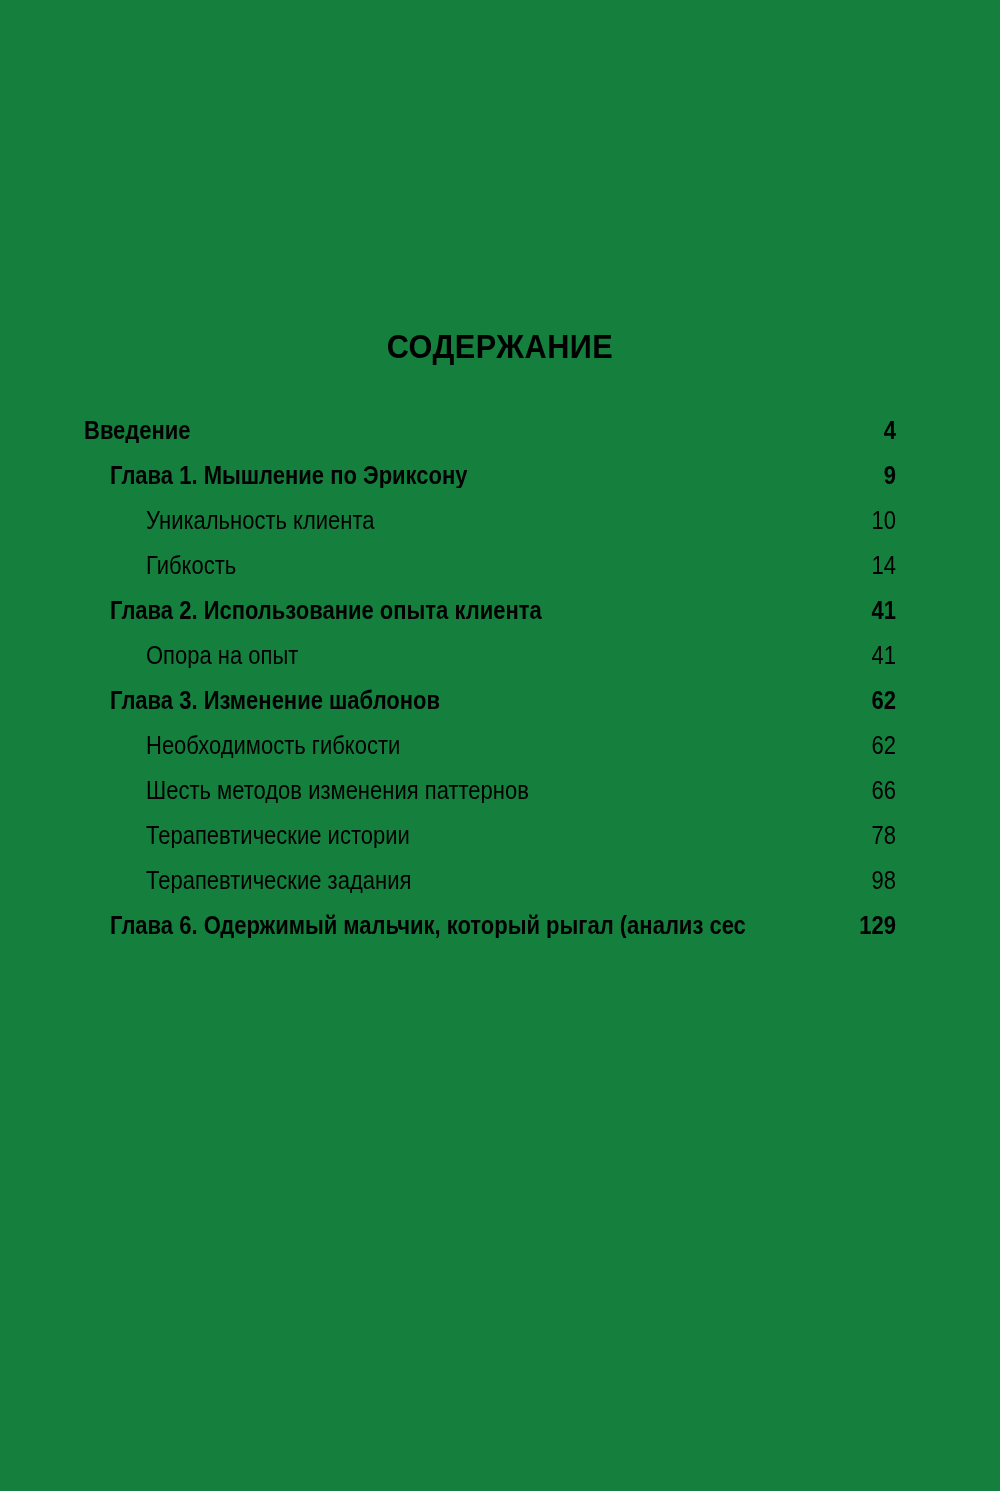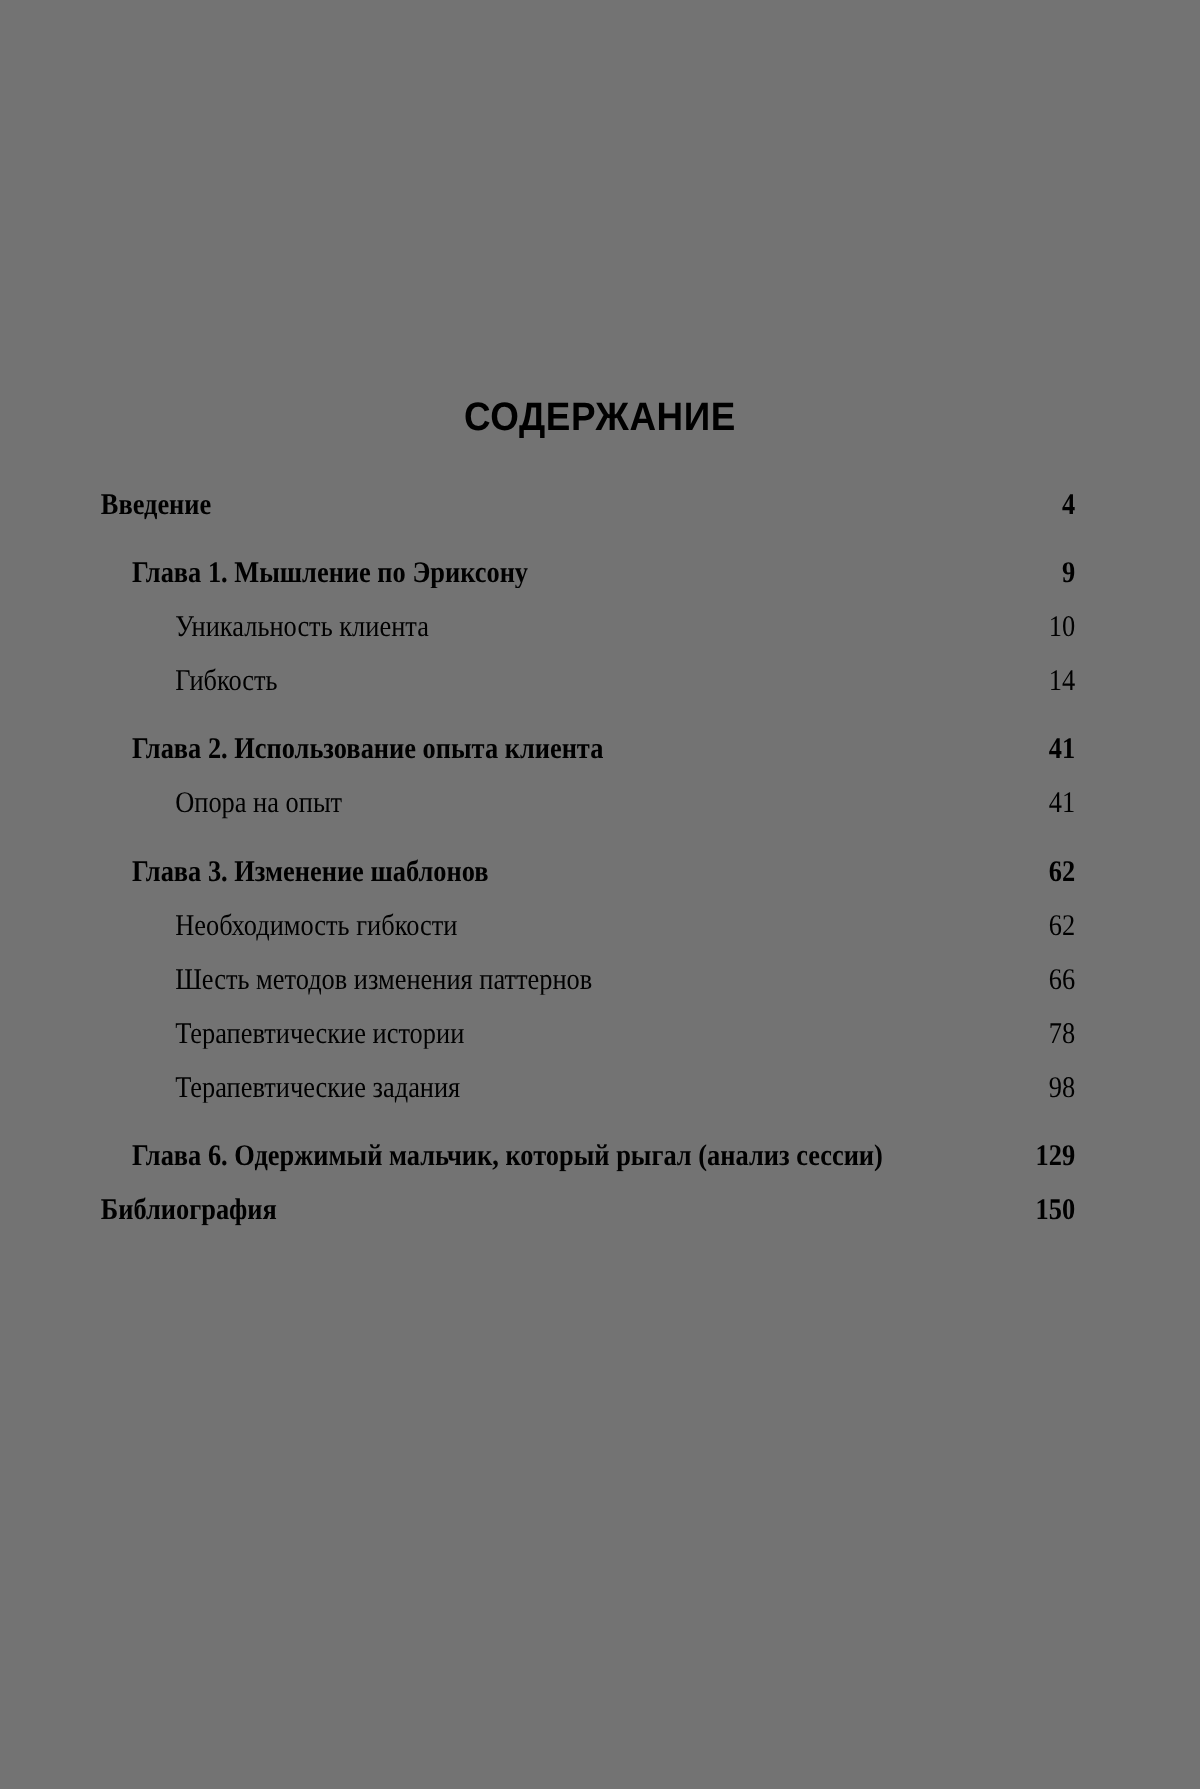--- a/index.html
+++ b/index.html
@@ -5,21 +5,21 @@
   html, body {
     margin: 0;
     padding: 0;
     background: #ffffff;
   }
 
   .page {
     position: relative;
     width: 1000px;
     height: 1491px;
-    background: #737373;
+    background: #15803d;
     overflow: hidden;
     font-family: "Liberation Sans", "DejaVu Sans", sans-serif;
     color: #000000;
   }
 
   .toc-title {
     position: absolute;
     left: 0;
     right: 0;
     top: 330px;
@@ -34,24 +34,23 @@
 
   .toc-list {
     position: absolute;
     left: 84px;
     top: 398px;
     width: 812px;
   }
 
   .toc-row {
     display: flex;
-    align-items: center;
+    align-items: flex-end;
     height: 45px;
     white-space: nowrap;
-    font-family: Liberation Serif, serif;
   }
 
   .toc-label {
     flex: 0 1 auto;
     font-size: 25px;
     line-height: 1;
     transform: scaleX(0.88);
     transform-origin: left center;
     overflow: hidden;
     text-overflow: clip;
@@ -86,21 +85,21 @@
     min-width: 42px;
     transform: scaleX(0.88);
     transform-origin: right center;
   }
 
   
   .lvl-0 { padding-left: 0px; }
   .lvl-0 .toc-label, .lvl-0 .toc-page { font-weight: bold; }
 
   
-  .lvl-1 { padding-left: 26px; margin-top: 12px; }
+  .lvl-1 { padding-left: 26px; }
   .lvl-1 .toc-label, .lvl-1 .toc-page { font-weight: bold; }
 
   
   .lvl-2 { padding-left: 62px; }
   .lvl-2 .toc-label, .lvl-2 .toc-page { font-weight: normal; }
 </style>
 </head>
 <body>
 
 <div class="page">
@@ -161,20 +160,15 @@
       <div class="toc-row lvl-2">
         <span class="toc-label">Терапевтические задания</span>
         <span class="toc-leader"></span>
         <span class="toc-page">98</span>
       </div>
       <div class="toc-row lvl-1">
         <span class="toc-label">Глава 6. Одержимый мальчик, который рыгал (анализ сессии)</span>
         <span class="toc-leader"></span>
         <span class="toc-page">129</span>
       </div>
-      <div class="toc-row lvl-0">
-        <span class="toc-label">Библиография</span>
-        <span class="toc-leader"></span>
-        <span class="toc-page">150</span>
-      </div>
     </div>
 
 </div>
 
 </body></html>

